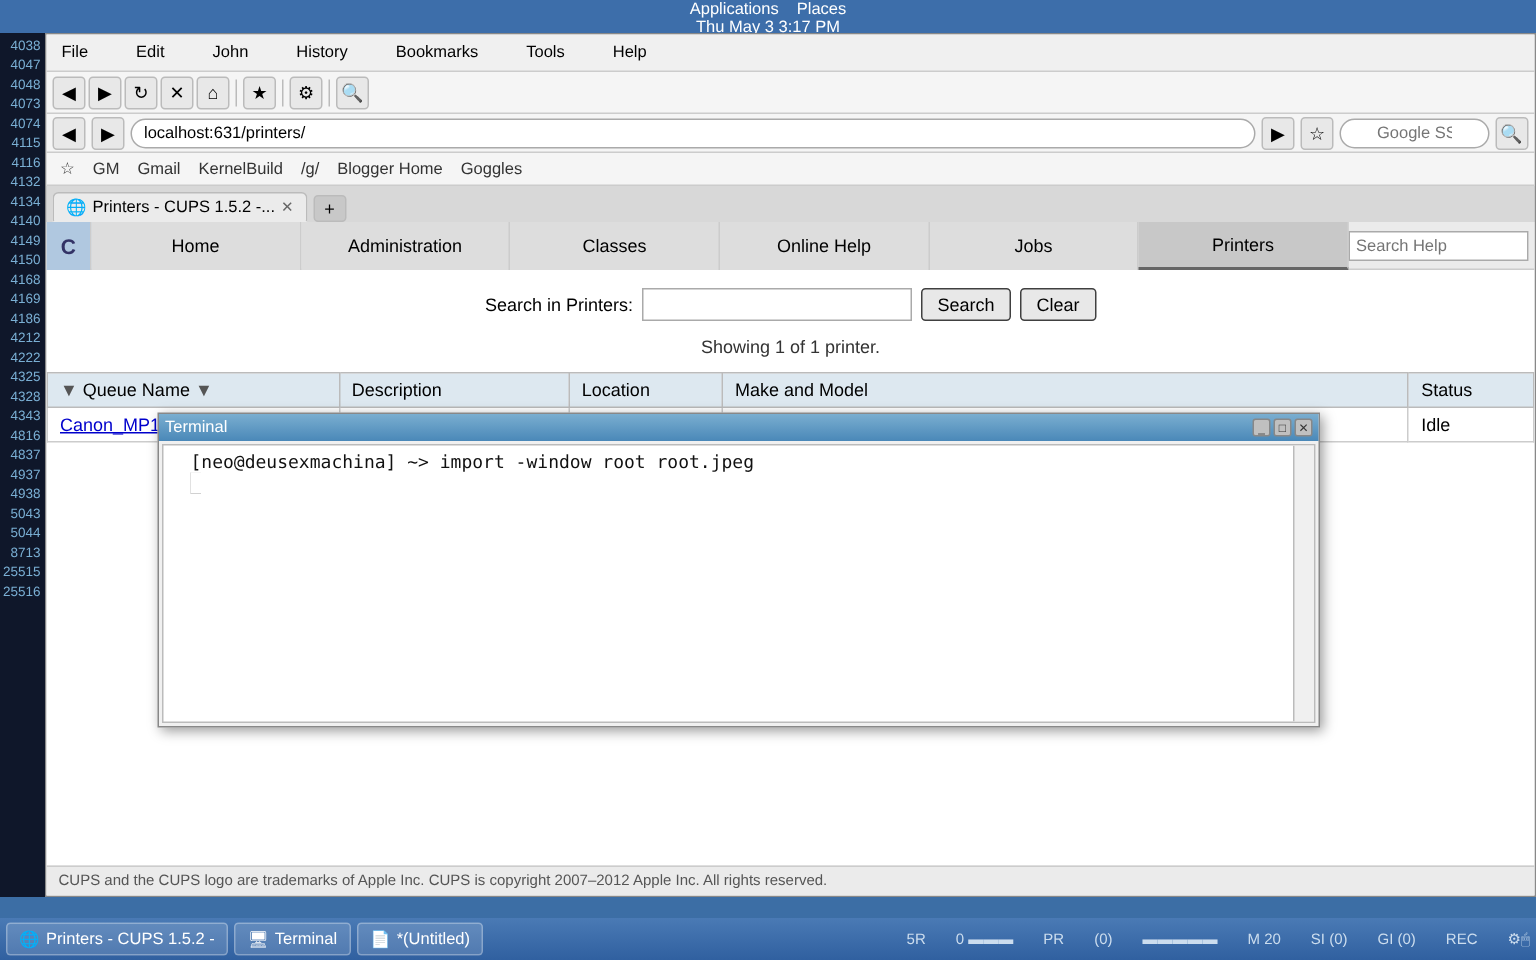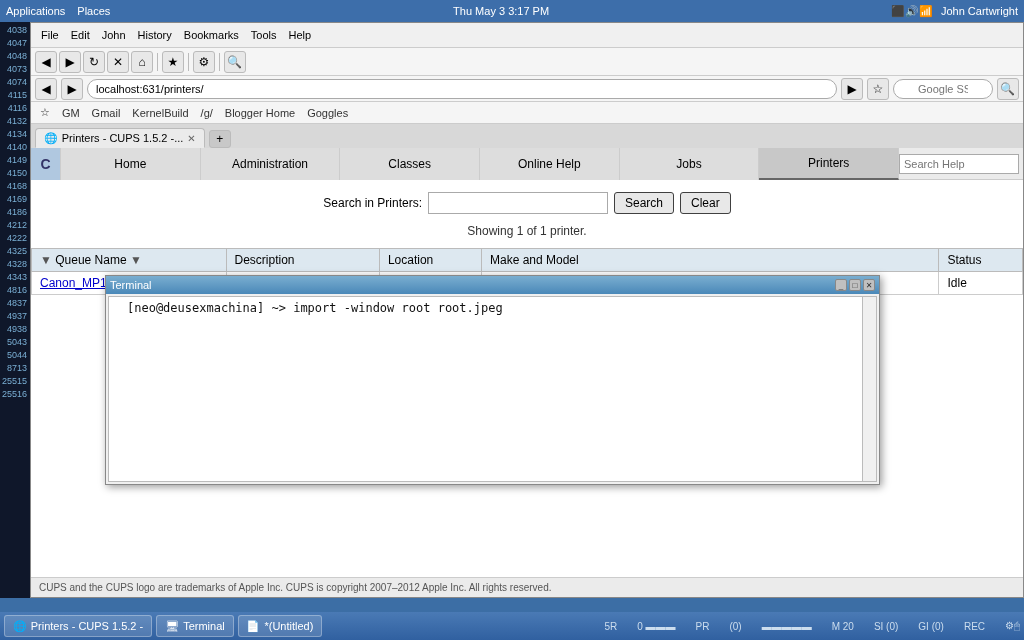--- a/index.html
+++ b/index.html
@@ -16,20 +16,21 @@
     
     #system-bar {
       background: #3d6eaa;
       height: 22px;
       display: flex;
       align-items: center;
       justify-content: space-between;
       padding: 0 6px;
       color: white;
       font-size: 11px;
+      flex-direction: column;
     }
     #system-bar-left { display: flex; gap: 12px; }
     #system-bar-center { }
     #system-bar-right { display: flex; align-items: center; gap: 8px; }
 
     
     #left-sidebar {
       position: absolute;
       left: 0;
       top: 22px;
@@ -79,21 +80,21 @@
 
     
     #menu-bar {
       background: #f0f0f0;
       height: 20px;
       display: flex;
       align-items: center;
       padding: 12px 4px;
       border-bottom: 1px solid #ccc;
       font-size: 11px;
-      gap: 0;
+      gap: 20px;
     }
     .menu-item {
       padding: 2px 6px;
       cursor: pointer;
       border-radius: 2px;
     }
 
     
     #toolbar {
       background: #f5f5f5;

